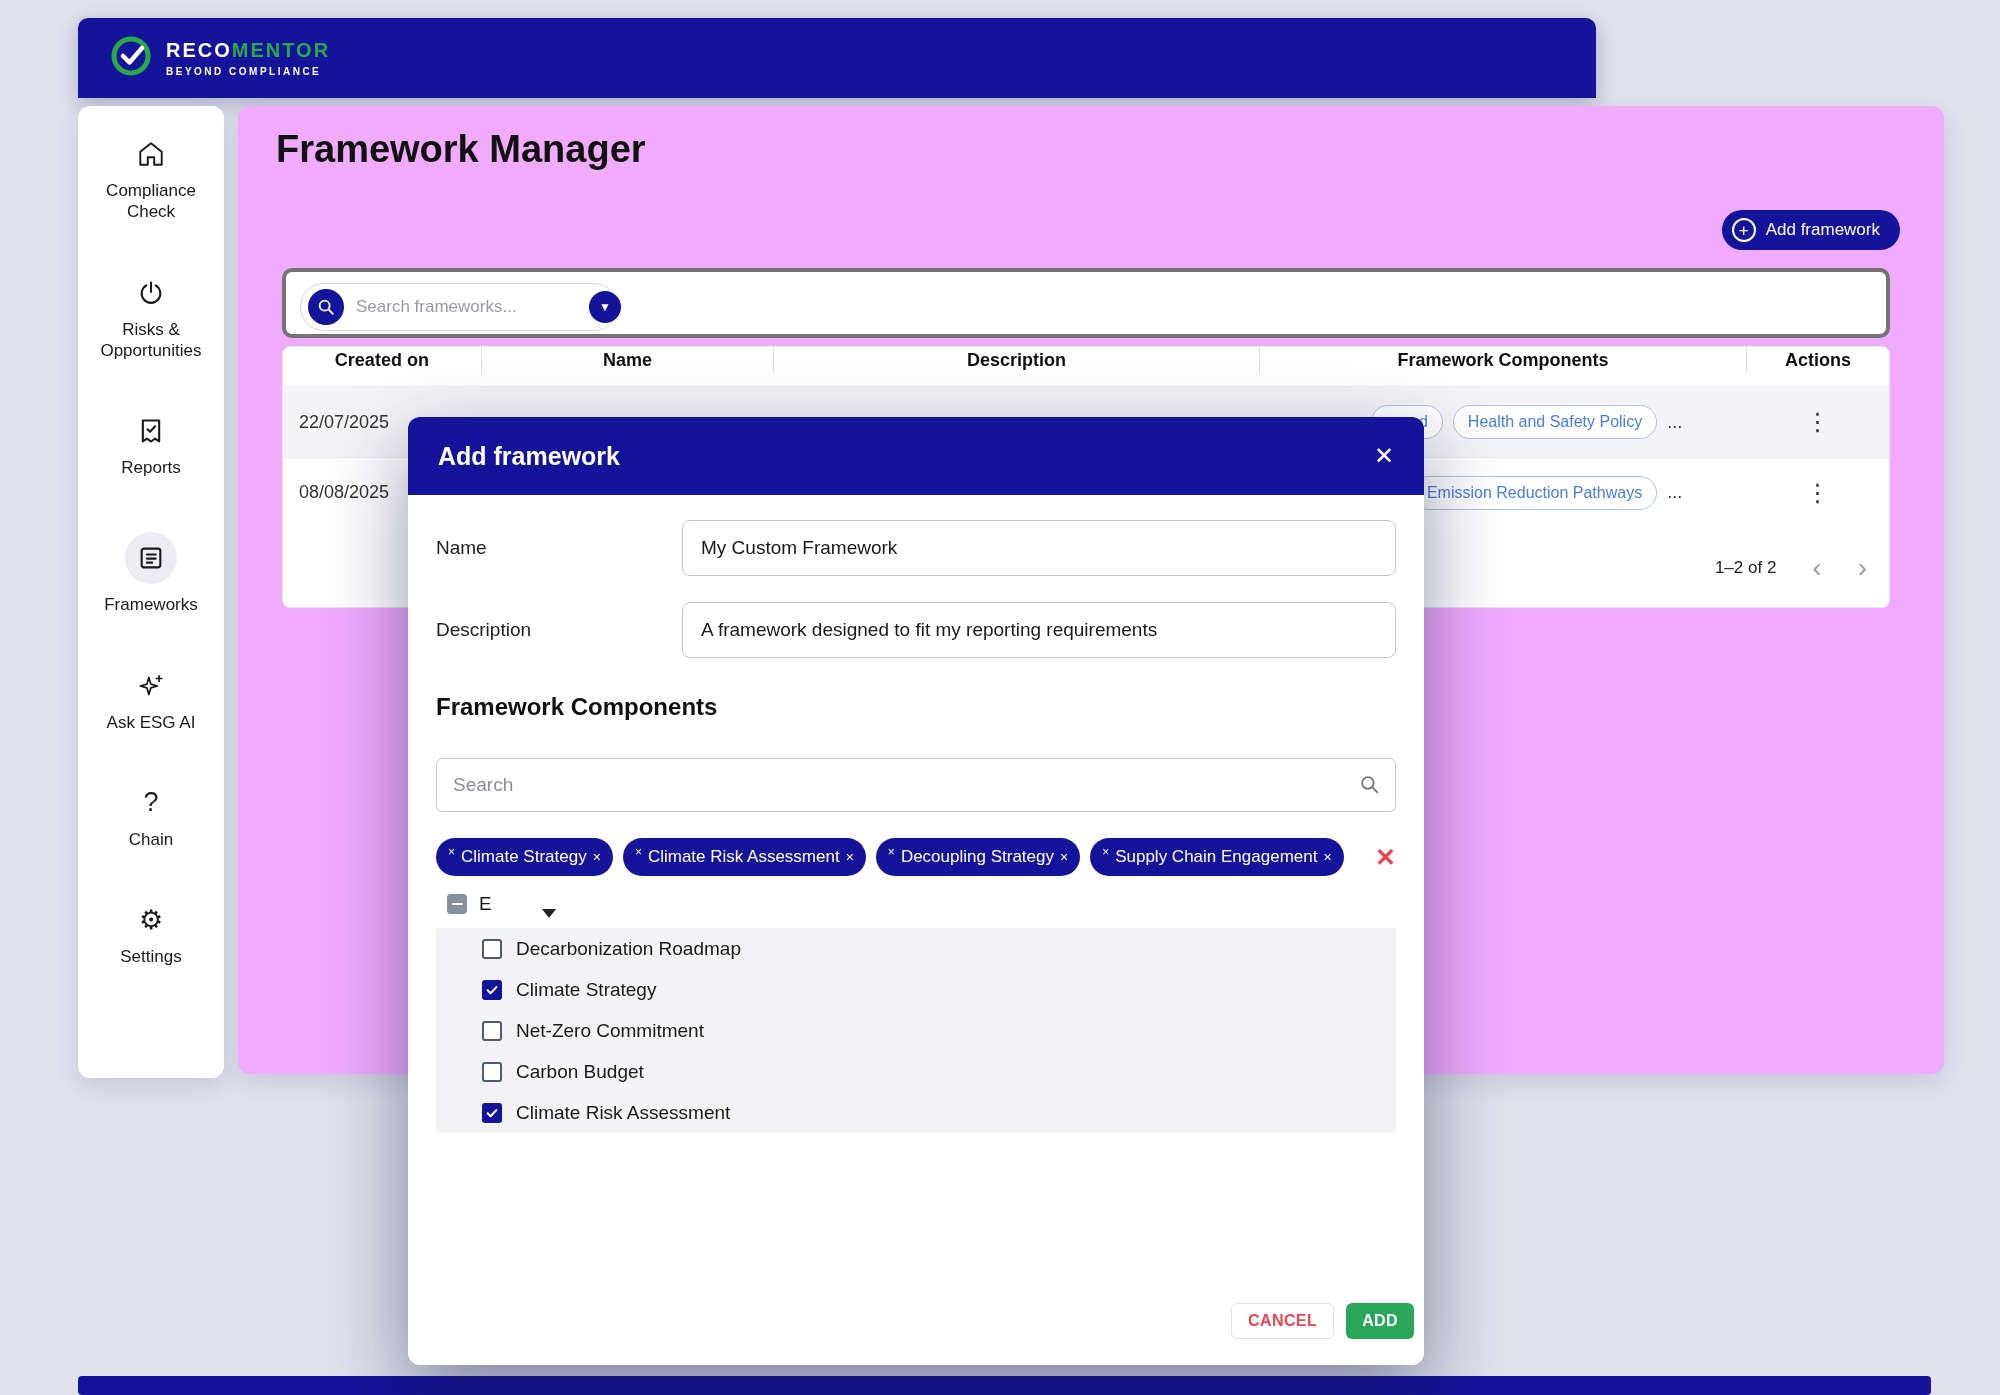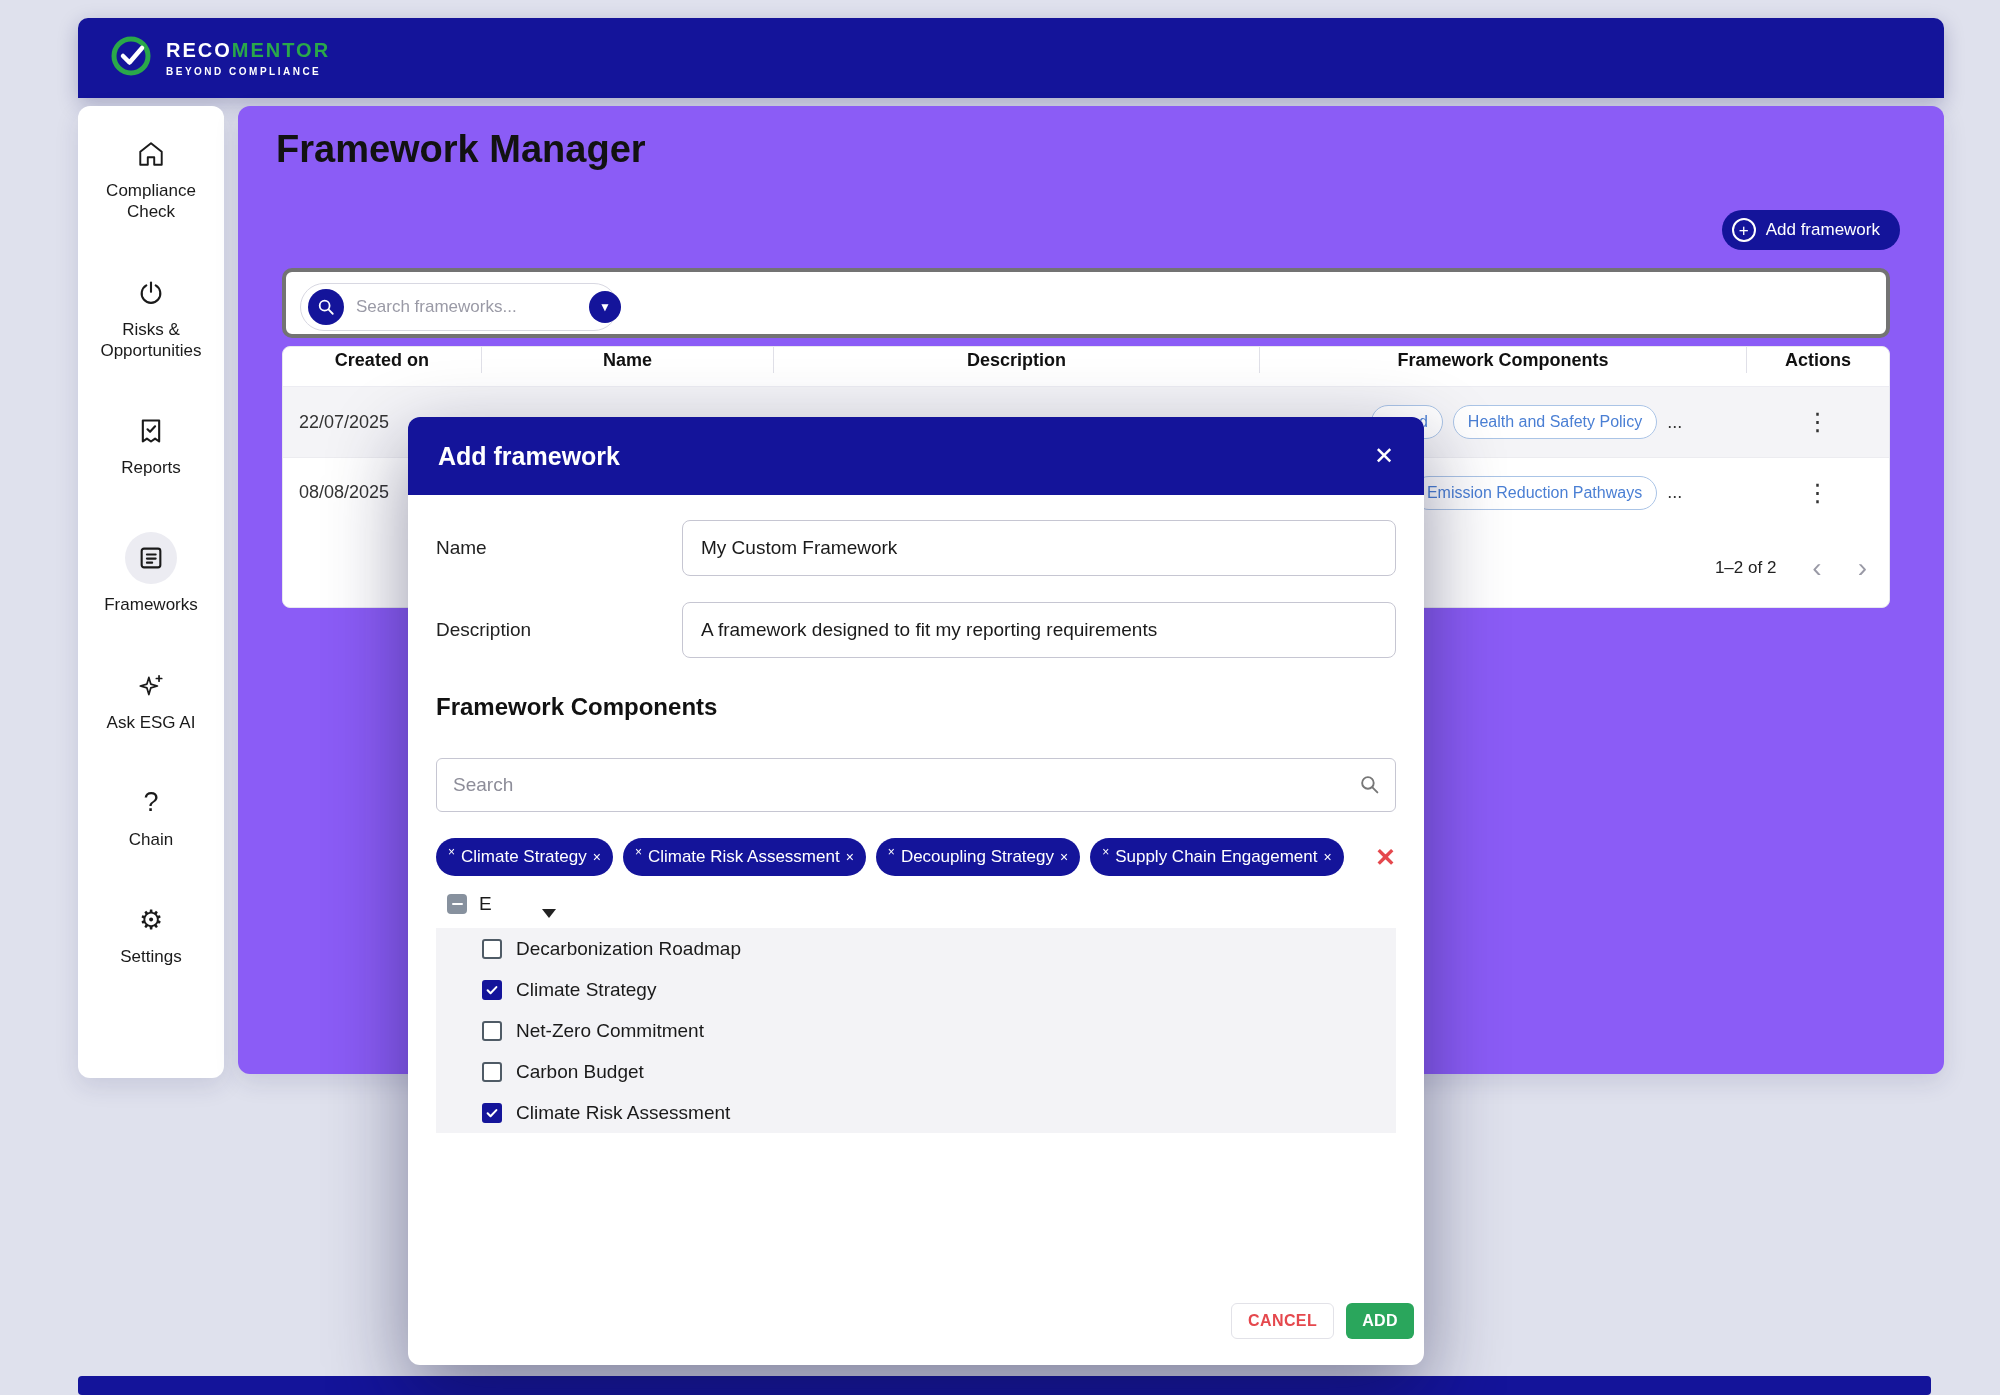--- a/index.html
+++ b/index.html
@@ -3,21 +3,21 @@
 <meta charset="utf-8">
 <style>
   * { margin:0; padding:0; box-sizing:border-box; }
   html,body { background:#cfd2e4; }
   .canvas {
     position:relative; width:2000px; height:1395px; overflow:hidden;
     background:#dfe1ed; font-family:"Liberation Sans", sans-serif; color:#1a1a1a;
   }
   
   .topbar {
-    position:absolute; left:78px; top:18px; width:1866px; height:80px;
+    position:absolute; left:78px; top:18px; width:1518px; height:80px;
     background:#14149a; border-radius:10px 10px 0 0;
     display:flex; align-items:center; padding-left:30px;
     box-shadow:0 6px 20px rgba(20,20,90,.25);
   }
   .brand { display:flex; align-items:center; gap:12px; }
   .brand-text .line1 { font-size:20px; font-weight:bold; letter-spacing:2px; color:#fff; }
   .brand-text .line1 .grn { color:#2aa84a; }
   .brand-text .line2 { font-size:10px; letter-spacing:2.5px; color:#fff; margin-top:4px; font-weight:bold; }
   
   .sidebar {
@@ -26,21 +26,21 @@
     display:flex; flex-direction:column; align-items:center; padding-top:32px; gap:54px;
   }
   .side-item { display:flex; flex-direction:column; align-items:center; gap:10px; cursor:pointer; }
   .side-label { font-size:17px; color:#1a1a1a; text-align:center; line-height:1.25; width:122px; }
   .side-ico { width:32px; height:32px; display:flex; align-items:center; justify-content:center; }
   .icon-bubble { width:52px; height:52px; border-radius:50%; background:#ececf2; display:flex; align-items:center; justify-content:center; }
   .glyph-ico { font-size:27px; color:#1a1a1a; line-height:1; }
   
   .main {
     position:absolute; left:238px; top:106px; width:1706px; height:968px;
-    background:#8b5cf6; border-radius:12px; box-shadow:0 8px 24px rgba(30,30,90,.12);
+    background:#f0abfc; border-radius:12px; box-shadow:0 8px 24px rgba(30,30,90,.12);
   }
   .page-title { position:absolute; left:38px; top:22px; font-size:38px; font-weight:bold; color:#121212; }
   .add-btn {
     position:absolute; right:44px; top:104px; height:40px;
     background:#14149a; color:#fff; border:none; border-radius:20px;
     display:flex; align-items:center; gap:10px; padding:0 20px 0 10px;
     font-family:inherit; font-size:17px; cursor:pointer;
   }
   .plus-circle { width:24px; height:24px; border:2px solid #fff; border-radius:50%;
     display:flex; align-items:center; justify-content:center; font-size:17px; line-height:1; }

